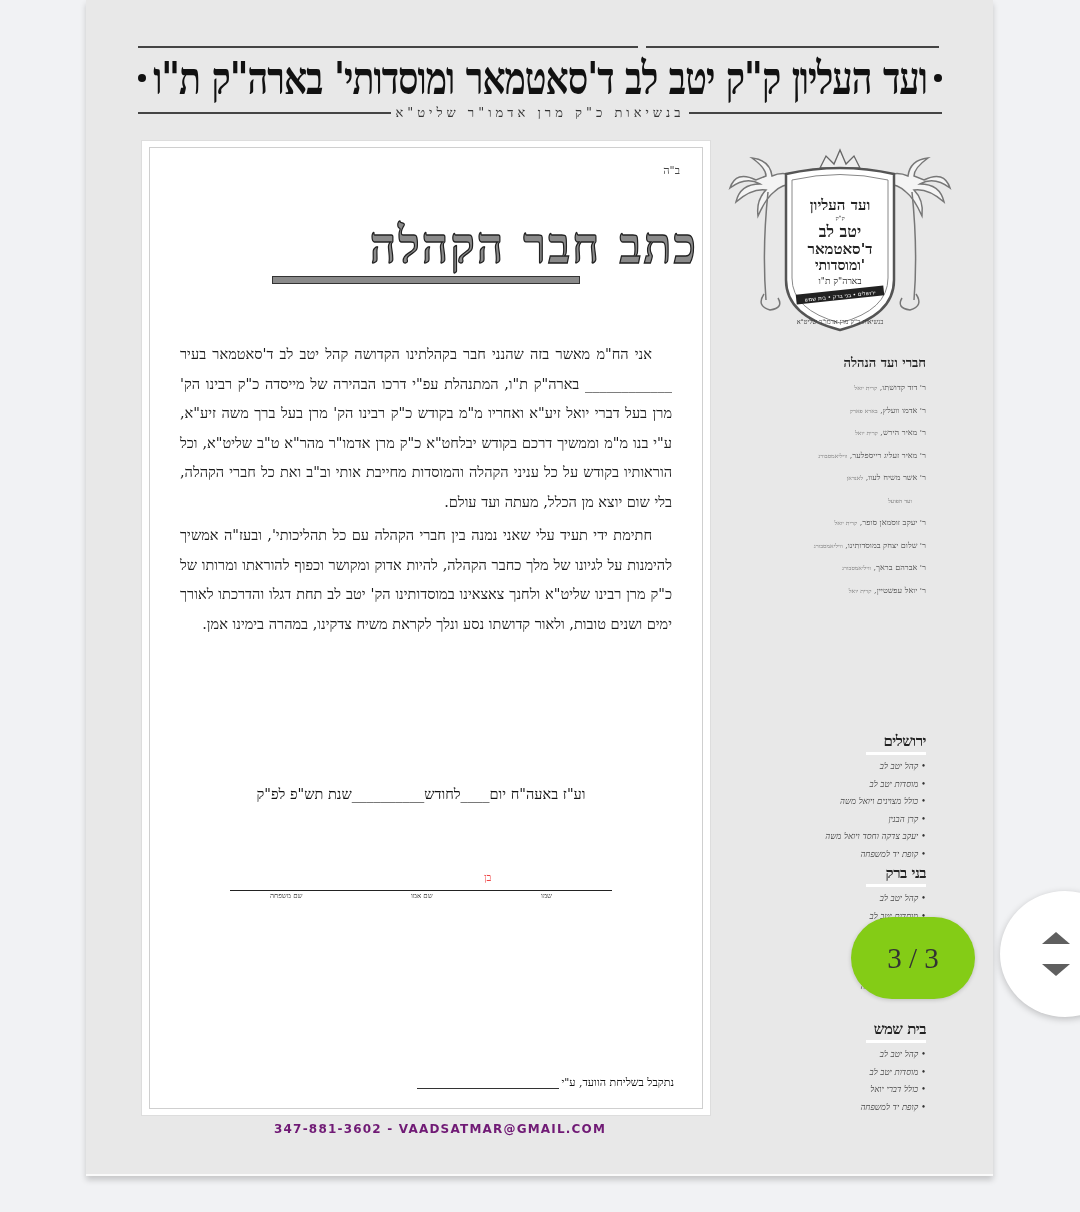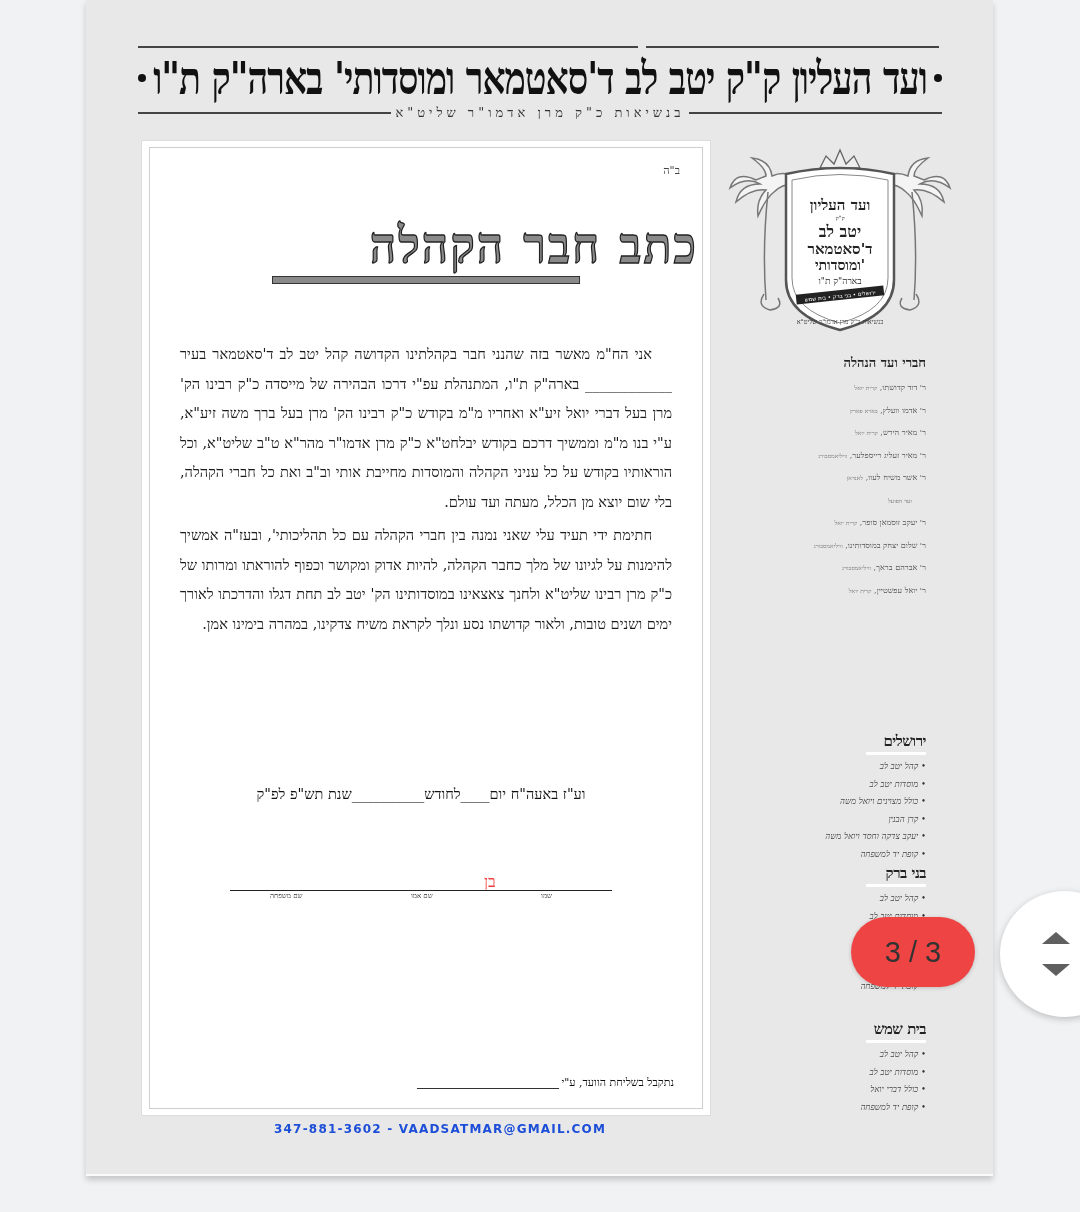--- a/index.html
+++ b/index.html
@@ -57,57 +57,57 @@
     }
     .body-text {
       position:absolute; left:30px; right:30px; top:192px; direction:rtl; text-align:justify;
       font-size:14.5px; line-height:29.5px; color:#1a1a1a;
     }
     .body-text p { margin:0 0 4px 0; text-indent:20px; text-align-last:right; }
     .date-line {
       position:absolute; left:90px; right:100px; top:638px; direction:rtl; text-align:center;
       font-size:14.5px; color:#111;
     }
-    .sig-ben { position:absolute; left:306px; top:724px; font-size:16px; color:#ef4444;margin-left:28px; }
+    .sig-ben { position:absolute; left:306px; top:724px; font-size:10px; color:#ef4444;margin-left:28px; }
     .sig-line { position:absolute; left:80px; top:742px; width:382px; height:1px; background:#222; }
     .sig-labels {
       position:absolute; left:80px; top:744px; width:382px; display:flex; direction:rtl;
       justify-content:space-between; font-size:7px; color:#333; padding:0 60px 0 40px; box-sizing:border-box;
     }
     .received {
       position:absolute; right:28px; top:928px; direction:rtl; font-size:11px; color:#111;
       display:flex; align-items:flex-end; gap:2px;
     }
     .received .blank { display:inline-block; width:142px; border-bottom:1px solid #333; height:12px; }
     .contact {
       position:absolute; left:188px; top:1122px; font-family:"DejaVu Sans", sans-serif;
-      font-size:12px; letter-spacing:1.2px; color:#1d4ed8; font-weight:bold;
+      font-size:12px; letter-spacing:1.2px; color:#701a75; font-weight:bold;
     }
 
     
     .logo { position:absolute; left:640px; top:140px; width:228px; height:200px; }
     .sidebar { position:absolute; left:656px; top:355px; width:184px; direction:rtl; }
     .sb-heading { font-weight:bold; font-size:13px; color:#222; margin-bottom:6px; }
     .sb-member { font-size:8px; color:#555; line-height:22.5px; white-space:nowrap; }
     .sb-member .loc { font-size:6px; color:#777; }
     .sb-section { position:absolute; width:184px; direction:rtl; left:656px; }
     .sb-section .sec-title {
       font-size:15px; font-weight:bold; color:#222; padding-right:0; letter-spacing:-0.5px;
     }
     .sb-section .underline { width:60px; height:3px; background:#fff; margin:2px 0 3px 0; }
     .sb-section ul { list-style:none; margin:0; padding:0;font-style:italic; }
     .sb-section li { font-size:8.5px; color:#444; line-height:17.5px; white-space:nowrap; }
     .sb-section li::before { content:"• "; color:#333; }
 
     
     .page-indicator {
-      position:absolute; left:851px; top:917px; width:124px; height:70px; border-radius:41px;
-      background:#ef4444; box-shadow:0 1px 4px rgba(0,0,0,0.18);
+      position:absolute; left:851px; top:917px; width:124px; height:82px; border-radius:41px;
+      background:#84cc16; box-shadow:0 1px 4px rgba(0,0,0,0.18);
       display:flex; align-items:center; justify-content:center;
-      font-family:Liberation Sans, sans-serif; font-size:29px; color:#333;
+      font-family:Liberation Serif, serif; font-size:29px; color:#333;
     }
     .scroll-fab {
       position:absolute; left:1000px; top:891px; width:130px; height:126px; border-radius:50%;
       background:#fff; box-shadow:0 2px 7px rgba(0,0,0,0.22);
     }
     .scroll-fab .up, .scroll-fab .down {
       position:absolute; left:42px; width:0; height:0;
       border-left:14px solid transparent; border-right:14px solid transparent;
     }
     .scroll-fab .up { top:41px; border-bottom:12px solid #5f5f5f; }

